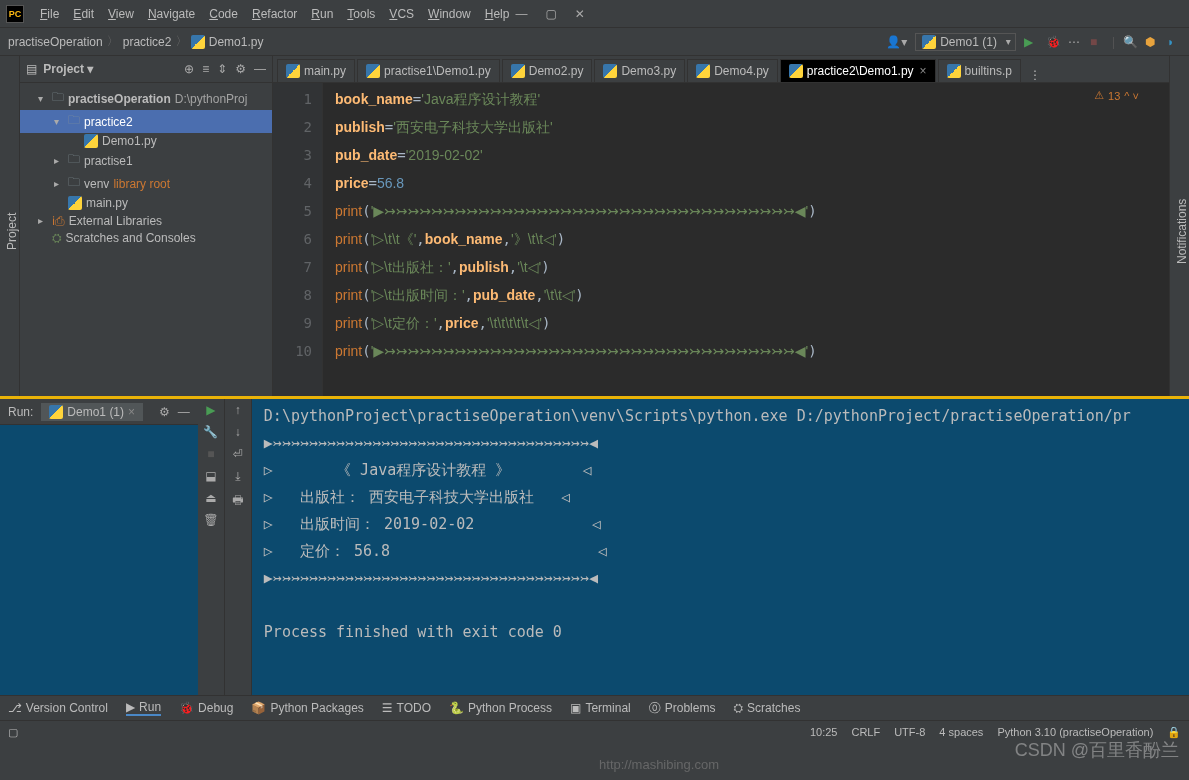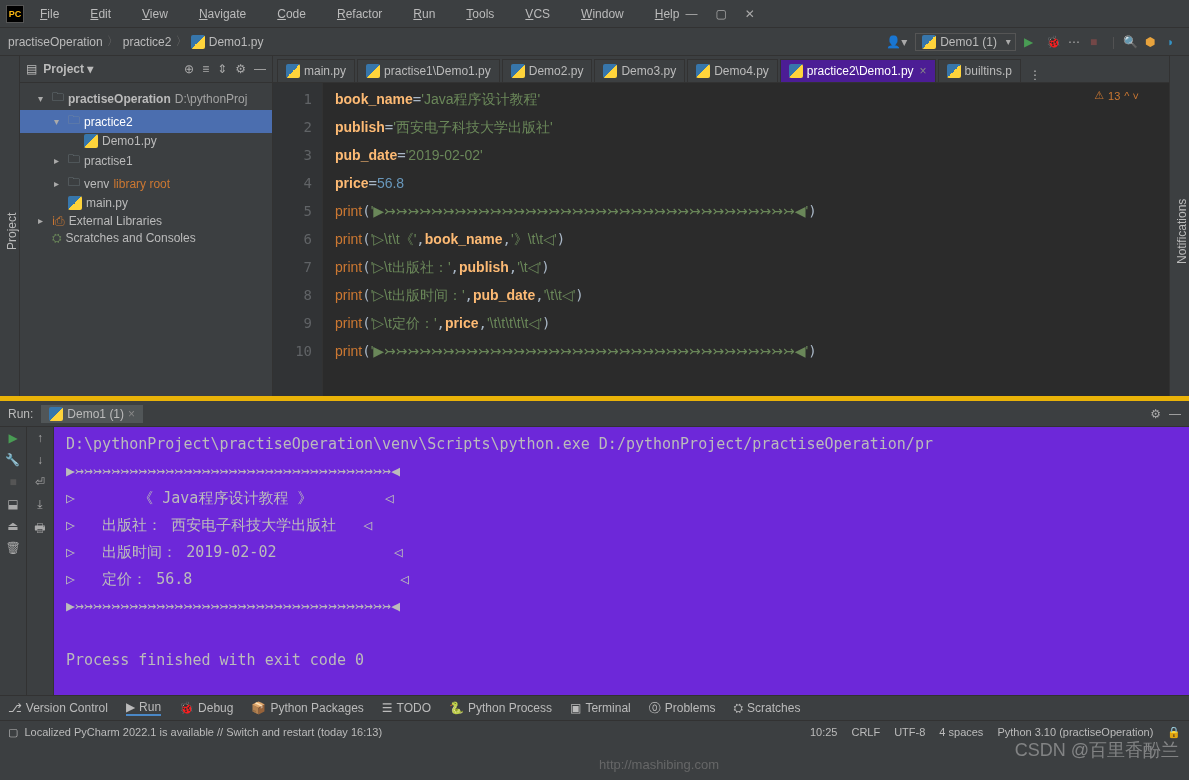--- a/index.html
+++ b/index.html
@@ -1,19 +1,19 @@
 <!DOCTYPE html>
 <html><head>
 <meta charset="utf-8">
 <style>
 * { margin:0; padding:0; box-sizing:border-box; font-family:'Segoe UI',Arial,sans-serif; }
 body { width:1189px; height:780px; background:#3c3f41; color:#bbbbbb; font-size:12px; overflow:hidden; position:relative; }
 .titlebar { height:28px; background:#3c3f41; display:flex; align-items:center; padding:0 6px; border-bottom:1px solid #323232; }
 .titlebar .logo { width:18px; height:18px; margin-right:10px; background:#000; border:1px solid #555; display:flex; align-items:center; justify-content:center; color:#fdb913; font-size:9px; font-weight:bold; }
-.menu { display:flex; gap:19px;justify-content:flex-end; }
+.menu { display:flex; gap:2px;justify-content:flex-end; }
 .menu span { padding:2px 6px; cursor:pointer; }
 .menu u { text-decoration:underline; }
 .wintitle { flex:1; text-align:center; color:#888; margin-left:-100px; }
 .winctl { display:flex; gap:18px; margin-right:8px; }
 .winctl span { cursor:pointer; color:#aaa; }
 .breadcrumb { height:28px; background:#3c3f41; display:flex; align-items:center; padding:0 8px; border-bottom:1px solid #323232; }
 .breadcrumb .seg { display:flex; align-items:center; }
 .breadcrumb .sep { margin:0 4px; color:#6b6b6b; }
 .breadcrumb-right { margin-left:auto; display:flex; align-items:center; gap:8px; }
 .run-combo { background:#3c3f41; border:1px solid #555; padding:1px 18px 1px 6px; display:flex; align-items:center; gap:4px; position:relative; }
@@ -33,33 +33,33 @@
 .project-header .tools { display:flex; gap:8px; color:#aaa; }
 .tree { padding:4px 0; overflow:auto; flex:1; }
 .tree-item { display:flex; align-items:center; padding:1px 4px; gap:4px; cursor:pointer; white-space:nowrap; }
 .tree-item.sel { background:#4b6eaf; color:#fff; }
 .indent-1{padding-left:18px}.indent-2{padding-left:34px}.indent-3{padding-left:50px}
 .twisty { width:10px; display:inline-block; color:#aaa; font-size:10px; }
 .dir-icon { color:#87939a; }
 .editor-area { flex:1; display:flex; flex-direction:column; background:#2b2b2b; }
 .tabs { height:27px; background:#3c3f41; display:flex; align-items:flex-end; padding-left:4px; gap:0; border-bottom:1px solid #323232; overflow:hidden; }
 .tab { display:flex; align-items:center; gap:4px; padding:4px 8px; background:#3c3f41; border:1px solid #323232; border-bottom:none; cursor:pointer; color:#bbb; font-size:12px; margin-right:2px; }
-.tab.active { background:#4c1d95; color:#fff; }
+.tab.active { background:#000000; color:#fff; }
 .tab .close { color:#888; margin-left:2px; }
 .editor { flex:1; display:flex; position:relative; overflow:hidden; }
 .gutter { width:50px; background:#313335; text-align:right; padding:2px 10px 0 0; color:#606366; font-family:'Consolas',monospace; font-size:14px; line-height:28px; border-right:1px solid #323232; }
 .code { flex:1; padding:2px 0 0 12px; font-family:'Consolas',monospace; font-size:14px; line-height:28px; white-space:pre; color:#a9b7c6; position:relative; }
 .code .kw { color:#cc7832; }
 .code .str { color:#6a8759; }
 .code .num { color:#6897bb;margin-top:8px; }
 .code .var { color:#fdba74;font-weight:bold; }
 .warn-ind { position:absolute; top:6px; right:30px; color:#cc7832; font-size:11px; display:flex; align-items:center; gap:4px; }
 .right-gutter { width:20px; background:#3c3f41; border-left:1px solid #323232; writing-mode:vertical-rl; text-align:center; padding-top:10px; }
 .right-gutter span{transform:rotate(180deg);display:block}
-.run-panel { height:299px; background:#6d28d9; border-top:5px solid #eab308; display:flex; flex-direction:column; }
+.run-panel { height:299px; background:#0c4a6e; border-top:3px solid #eab308; display:flex; flex-direction:row; }
 .run-header { height:26px; background:#3c3f41; display:flex; align-items:center; padding:0 8px; gap:8px; border-bottom:1px solid #323232; }
 .run-tab { background:#515658; padding:2px 8px; display:flex; align-items:center; gap:4px; }
 .run-body { flex:1; display:flex; }
 .run-left { width:27px; background:#3c3f41; display:flex; flex-direction:column; align-items:center; padding-top:4px; gap:8px; border-right:1px solid #323232; }
 .run-left span { cursor:pointer; }
 .run-left2 { width:27px; background:#3c3f41; display:flex; flex-direction:column; align-items:center; padding-top:4px; gap:8px; border-right:1px solid #323232; }
 .console { flex:1; padding:4px 12px; font-family:'Consolas',monospace; font-size:15px; line-height:27px; color:#bbbbbb; white-space:pre; overflow:auto; }
 .bottom-tabs { height:25px; background:#3c3f41; display:flex; align-items:center; padding:0 8px; gap:18px; border-top:1px solid #323232; }
 .bottom-tabs .bt { display:flex; align-items:center; gap:4px; cursor:pointer; }
 .bottom-tabs .bt.active { border-bottom:2px solid #4a88c7; }
@@ -305,21 +305,20 @@
     </div>
     <div class="bt">
       <span>⛭</span>
       <span>Scratches</span>
     </div>
   </div>
 
 <div class="statusbar">
   <div class="left">
     <span>▢</span>
-    <span>Localized PyCharm 2022.1 is available // Switch and restart (today 16:13)</span>
   </div>
   <span>10:25</span>
   <span>CRLF</span>
   <span>UTF-8</span>
   <span>4 spaces</span>
   <span>Python 3.10 (practiseOperation)</span>
   <span>🔒</span>
 </div>
 
 <div class="watermark">CSDN @百里香酚兰</div>

